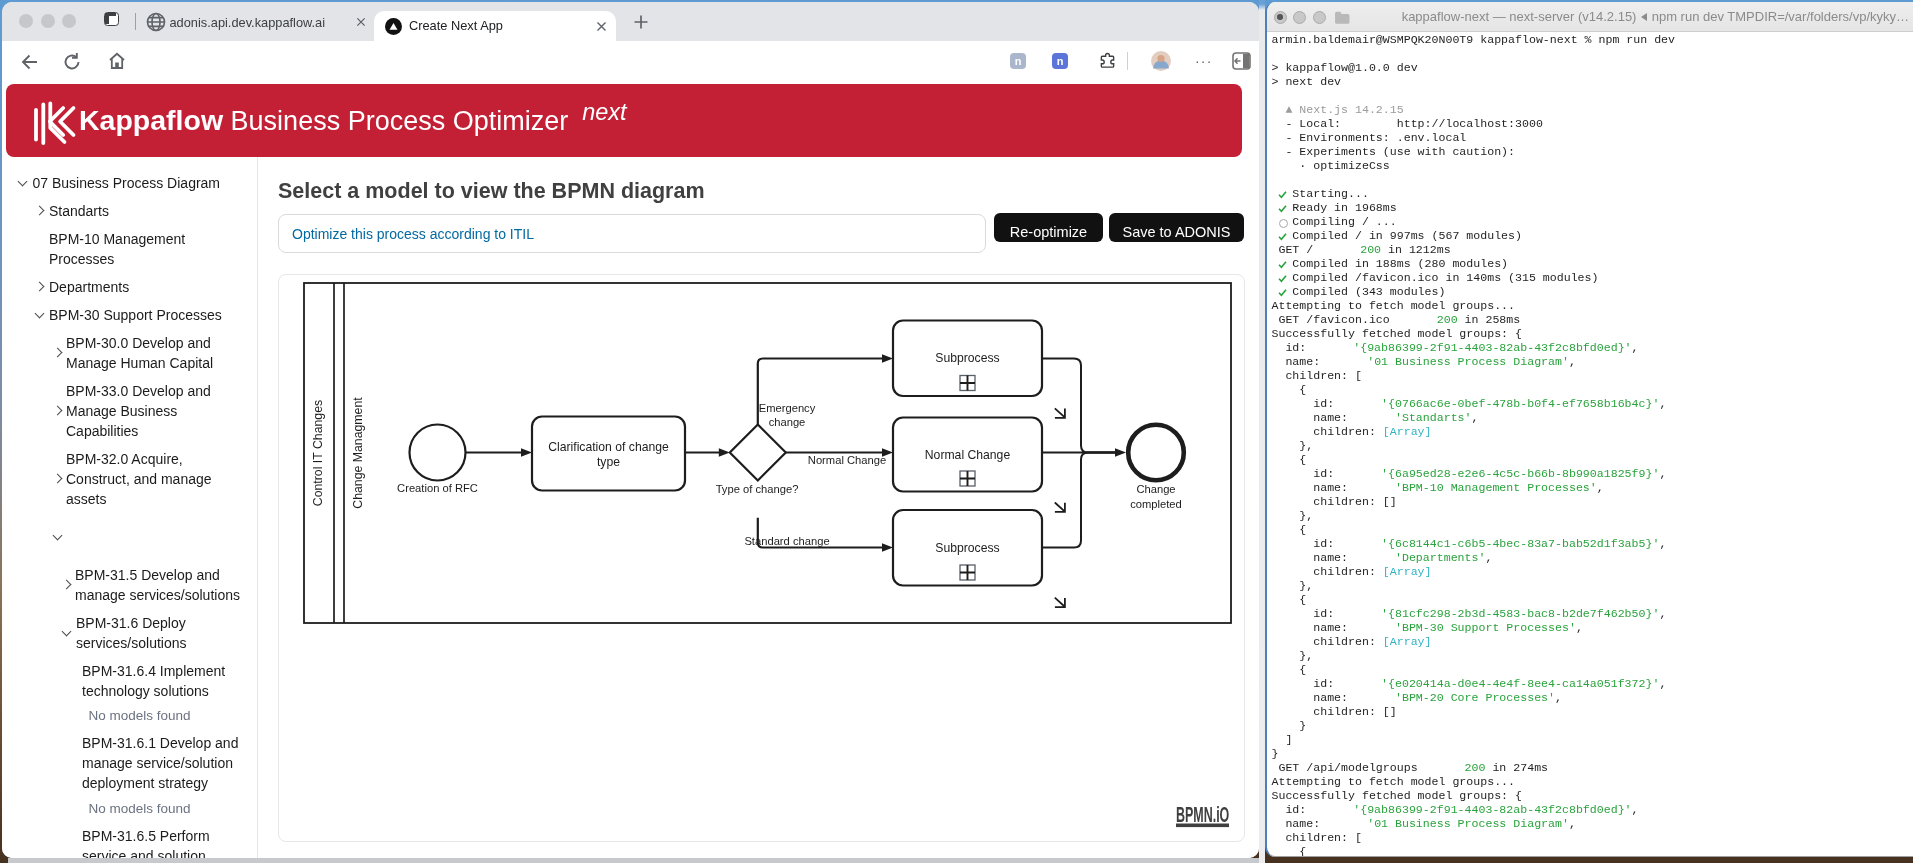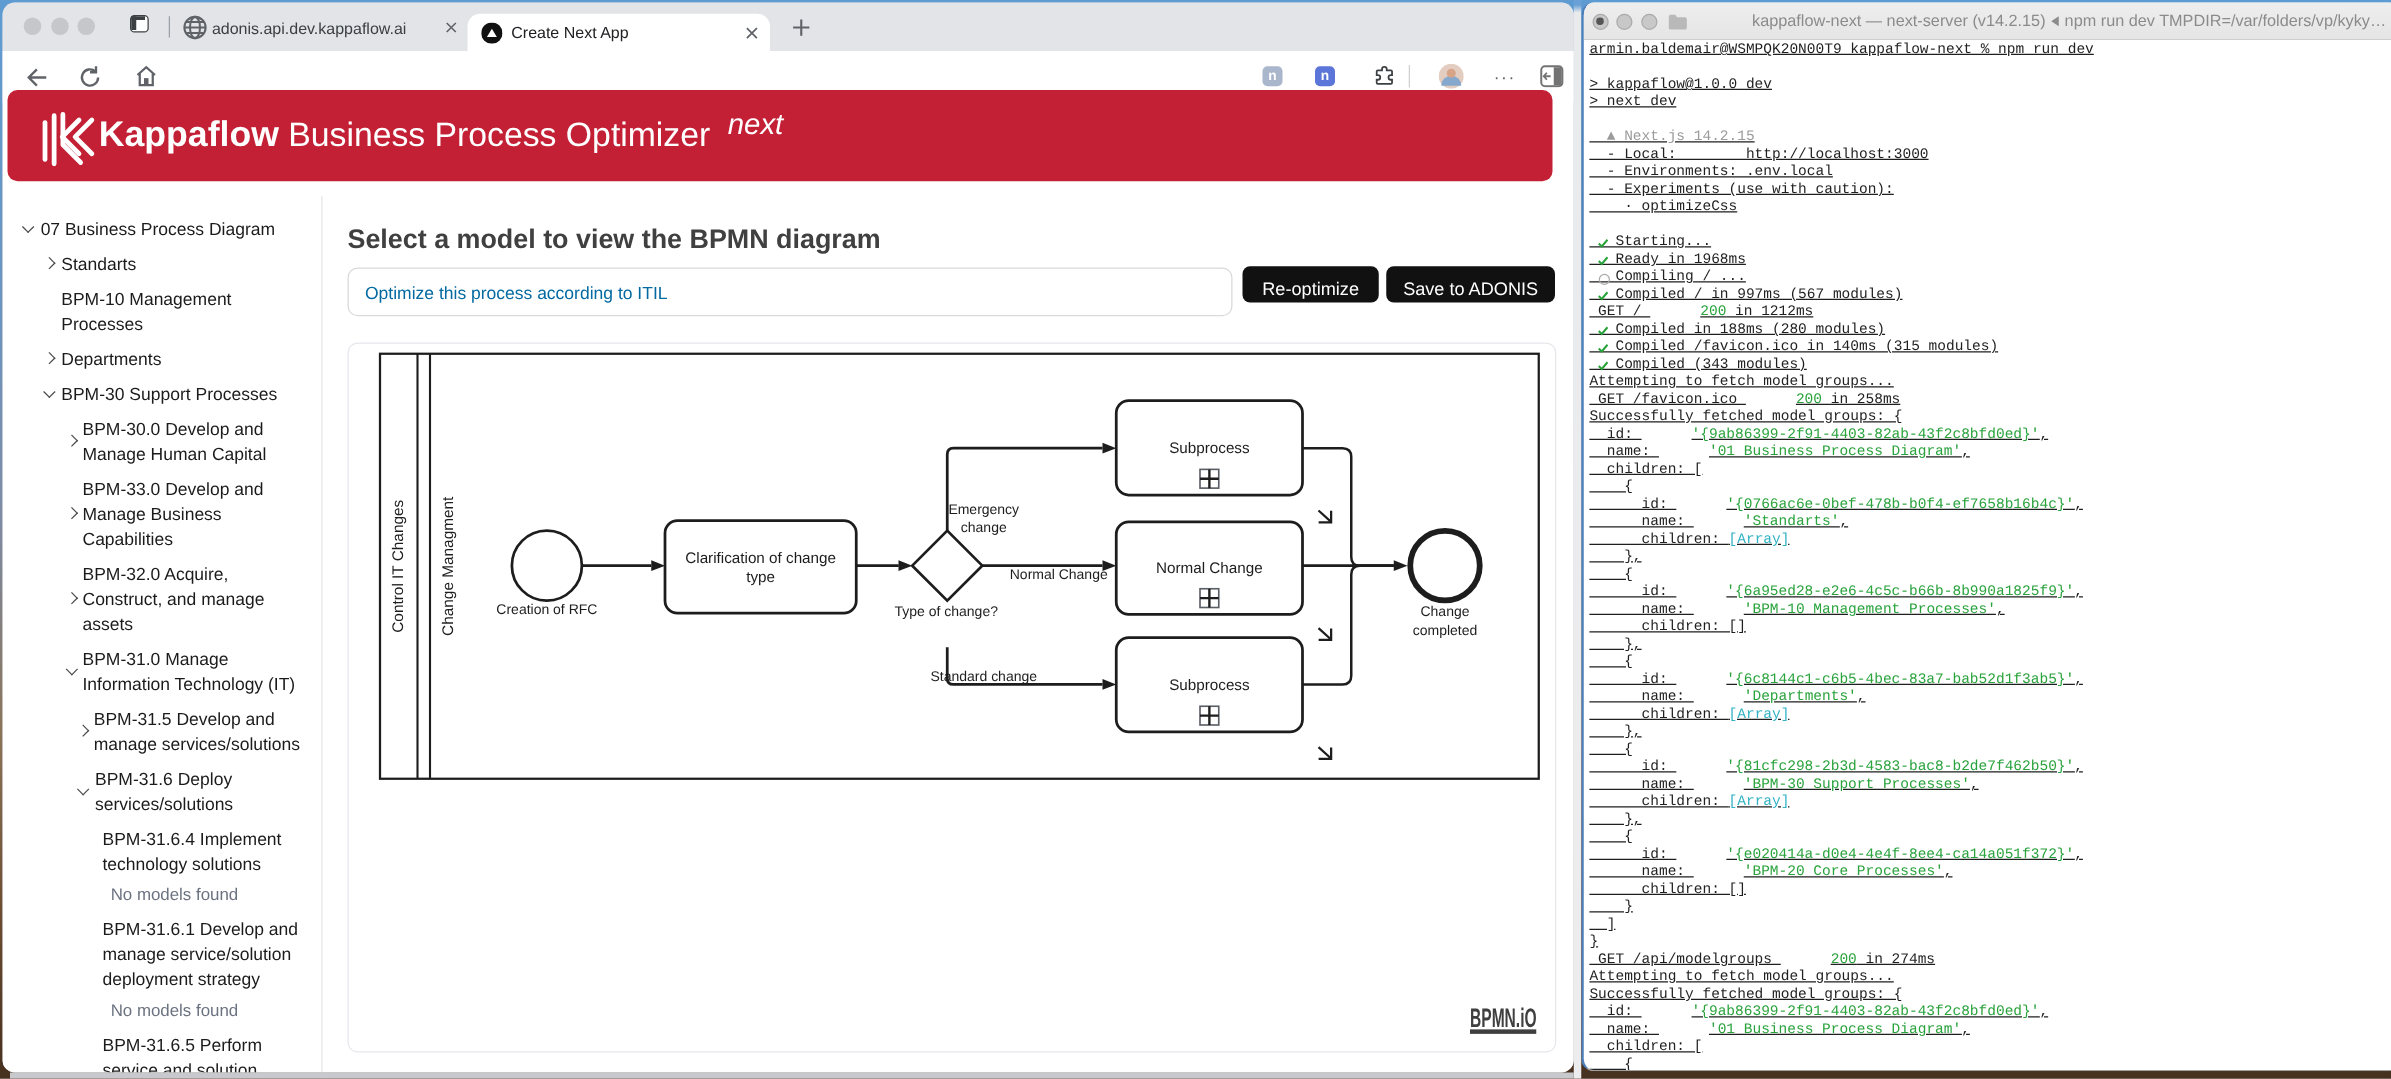--- a/index.html
+++ b/index.html
@@ -13,41 +13,41 @@
 #taboverview:before{content:"";position:absolute;left:-0.2px;top:-0.2px;width:11.2px;height:3.2px;background:#3c4043;}
 #taboverview:after{content:"";position:absolute;left:-0.2px;top:-0.2px;width:4px;height:11.2px;background:#3c4043;}
 #tabsep{position:absolute;left:133px;top:11px;width:1px;height:17px;background:#9aa0a6;}
 .tabtitle{position:absolute;top:6px;font-size:12.8px;color:#3c4043;white-space:nowrap;}
 #activetab{position:absolute;left:372px;top:9px;width:242px;height:30px;background:#fff;border-radius:10px 10px 0 0;}
 #content{position:absolute;left:0;top:39px;width:1257px;height:818px;background:#fff;}
 #toolbar{position:absolute;left:0;top:0;width:100%;height:41px;background:#fff;}
 #addrbar{position:absolute;left:144.5px;top:4px;width:841px;height:28px;background:#fff;border:1px solid #cfd1d5;border-radius:14px;box-sizing:border-box;}
 #urltext{position:absolute;left:47.5px;top:5px;font-size:14.5px;color:#202124;}
 .extn{position:absolute;top:12px;width:16px;height:16px;border-radius:4px;color:#fff;font-size:11px;font-weight:bold;text-align:center;line-height:16px;}
-#appheader{position:absolute;left:4px;top:31px;width:1236px;height:73px;background:#c32036;border-radius:8px;color:#fff;}
+#appheader{position:absolute;left:4px;top:43px;width:1236px;height:73px;background:#c32036;border-radius:8px;color:#fff;}
 #apptitle{position:absolute;left:73px;top:19.5px;font-size:27px;white-space:nowrap;}
 #sidebar{position:absolute;left:0;top:116px;width:255px;height:702px;border-right:1px solid #e6e6e6;font-size:14px;color:#1b1b1b;}
 .ti{position:absolute;line-height:20px;white-space:nowrap;}
 .chev{position:absolute;width:6px;height:6px;border-right:1.4px solid #4a4a4a;border-bottom:1.4px solid #4a4a4a;}
 .cd{transform:rotate(45deg);}
 .cr{transform:rotate(-45deg);}
 .nomodels{color:#6b7280;font-size:13.5px;}
 #main{position:absolute;left:256px;top:116px;width:1001px;height:702px;}
 #heading{position:absolute;left:20px;top:22px;font-size:21.5px;font-weight:bold;color:#404040;}
 #optinput{position:absolute;left:20px;top:56.5px;width:708px;height:39px;border:1px solid #d9d9d9;border-radius:8px;background:#fff;box-sizing:border-box;}
 #opttext{position:absolute;left:13px;top:11px;font-size:14px;color:#0369a1;}
 .btn{position:absolute;top:56px;height:29px;background:#111;border-radius:6px;color:#fff;font-size:14.5px;text-align:center;}
 #diagbox{position:absolute;left:20px;top:116.5px;width:967px;height:568px;border:1px solid #e5e7eb;border-radius:8px;background:#fff;box-sizing:border-box;}
 #diagsvg{position:absolute;left:20px;top:116.5px;}
 #interstrip{position:absolute;left:1259px;top:0px;width:6px;height:863px;background:linear-gradient(180deg,#69a1d6 0,#69a1d6 4px,#e9eaec 10px,#ededef 100%);}
 #terminal{position:absolute;left:1265px;top:2px;width:655px;height:854px;border-radius:10px 10px 10px 10px;background:#fff;overflow:hidden;border-left:2px solid #4d7fba;border-bottom:1.5px solid #a0a0a0;}
 #termbar{position:absolute;left:0;top:0;width:100%;height:29px;background:linear-gradient(180deg,#eeeeee,#e5e5e5);border-bottom:1px solid #cecece;box-sizing:content-box;}
 .ttl{position:absolute;top:8.5px;width:13px;height:13px;border-radius:50%;background:#c8c8c8;border:0.5px solid #aaa;box-sizing:border-box;}
 #termtitle{position:absolute;left:99px;top:7px;font-size:13px;font-weight:normal;color:#8b8b8b;white-space:nowrap;width:543px;overflow:hidden;text-overflow:ellipsis;text-align:right;}
-#termpre{position:absolute;left:4.5px;top:29px;margin:0;padding-top:2px;font-family:"Liberation Mono",monospace;font-size:11.6px;line-height:14px;color:#1f1f1f;text-decoration:underline;}
+#termpre{position:absolute;left:4.5px;top:29px;margin:0;padding-top:2px;font-family:"Liberation Mono",monospace;font-size:11.6px;line-height:14px;color:#1f1f1f;}
 .g{color:#2aa33d;margin-left:40px;}
 .c{color:#31b2c4;}
 .gy{color:#9b9b9b;}
 .tcheck{position:absolute;left:11px;}
 </style>
 </head>
 <body>
 <div id="browser">
   <div id="tabbar">
     <div class="tl" style="left:17px"></div>
@@ -132,21 +132,20 @@
     <div class="ti" style="left:47px;top:120px">Departments</div>
     <div class="chev cd" style="left:34px;top:152.5px"></div>
     <div class="ti" style="left:47px;top:148px">BPM-30 Support Processes</div>
     <div class="chev cr" style="left:52px;top:192px"></div>
     <div class="ti" style="left:64px;top:176px">BPM-30.0 Develop and<br>Manage Human Capital</div>
     <div class="chev cr" style="left:52px;top:250px"></div>
     <div class="ti" style="left:64px;top:224px">BPM-33.0 Develop and<br>Manage Business<br>Capabilities</div>
     <div class="chev cr" style="left:52px;top:318px"></div>
     <div class="ti" style="left:64px;top:292px">BPM-32.0 Acquire,<br>Construct, and manage<br>assets</div>
     <div class="chev cd" style="left:52px;top:374.5px"></div>
-    <div class="ti" style="left:64px;top:360px">BPM-31.0 Manage<br>Information Technology (IT)</div>
     <div class="chev cr" style="left:61px;top:424px"></div>
     <div class="ti" style="left:73px;top:408px">BPM-31.5 Develop and<br>manage services/solutions</div>
     <div class="chev cd" style="left:61px;top:470.5px"></div>
     <div class="ti" style="left:74px;top:456px">BPM-31.6 Deploy<br>services/solutions</div>
     <div class="ti" style="left:80px;top:504px">BPM-31.6.4 Implement<br>technology solutions</div>
     <div class="ti nomodels" style="left:86.5px;top:548.5px">No models found</div>
     <div class="ti" style="left:80px;top:576px">BPM-31.6.1 Develop and<br>manage service/solution<br>deployment strategy</div>
     <div class="ti nomodels" style="left:86.5px;top:642px">No models found</div>
     <div class="ti" style="left:80px;top:669px">BPM-31.6.5 Perform<br>service and solution</div>
       </div>

